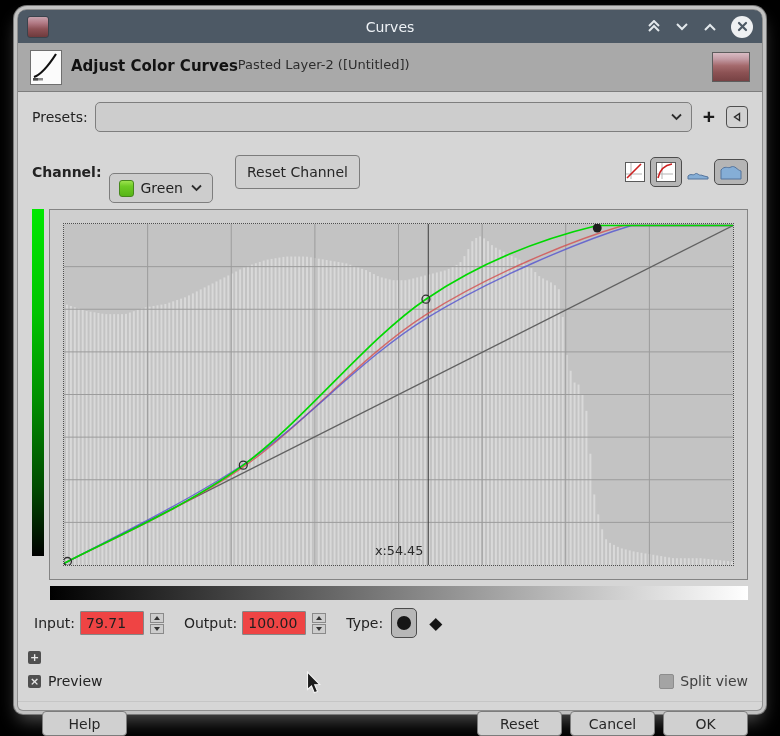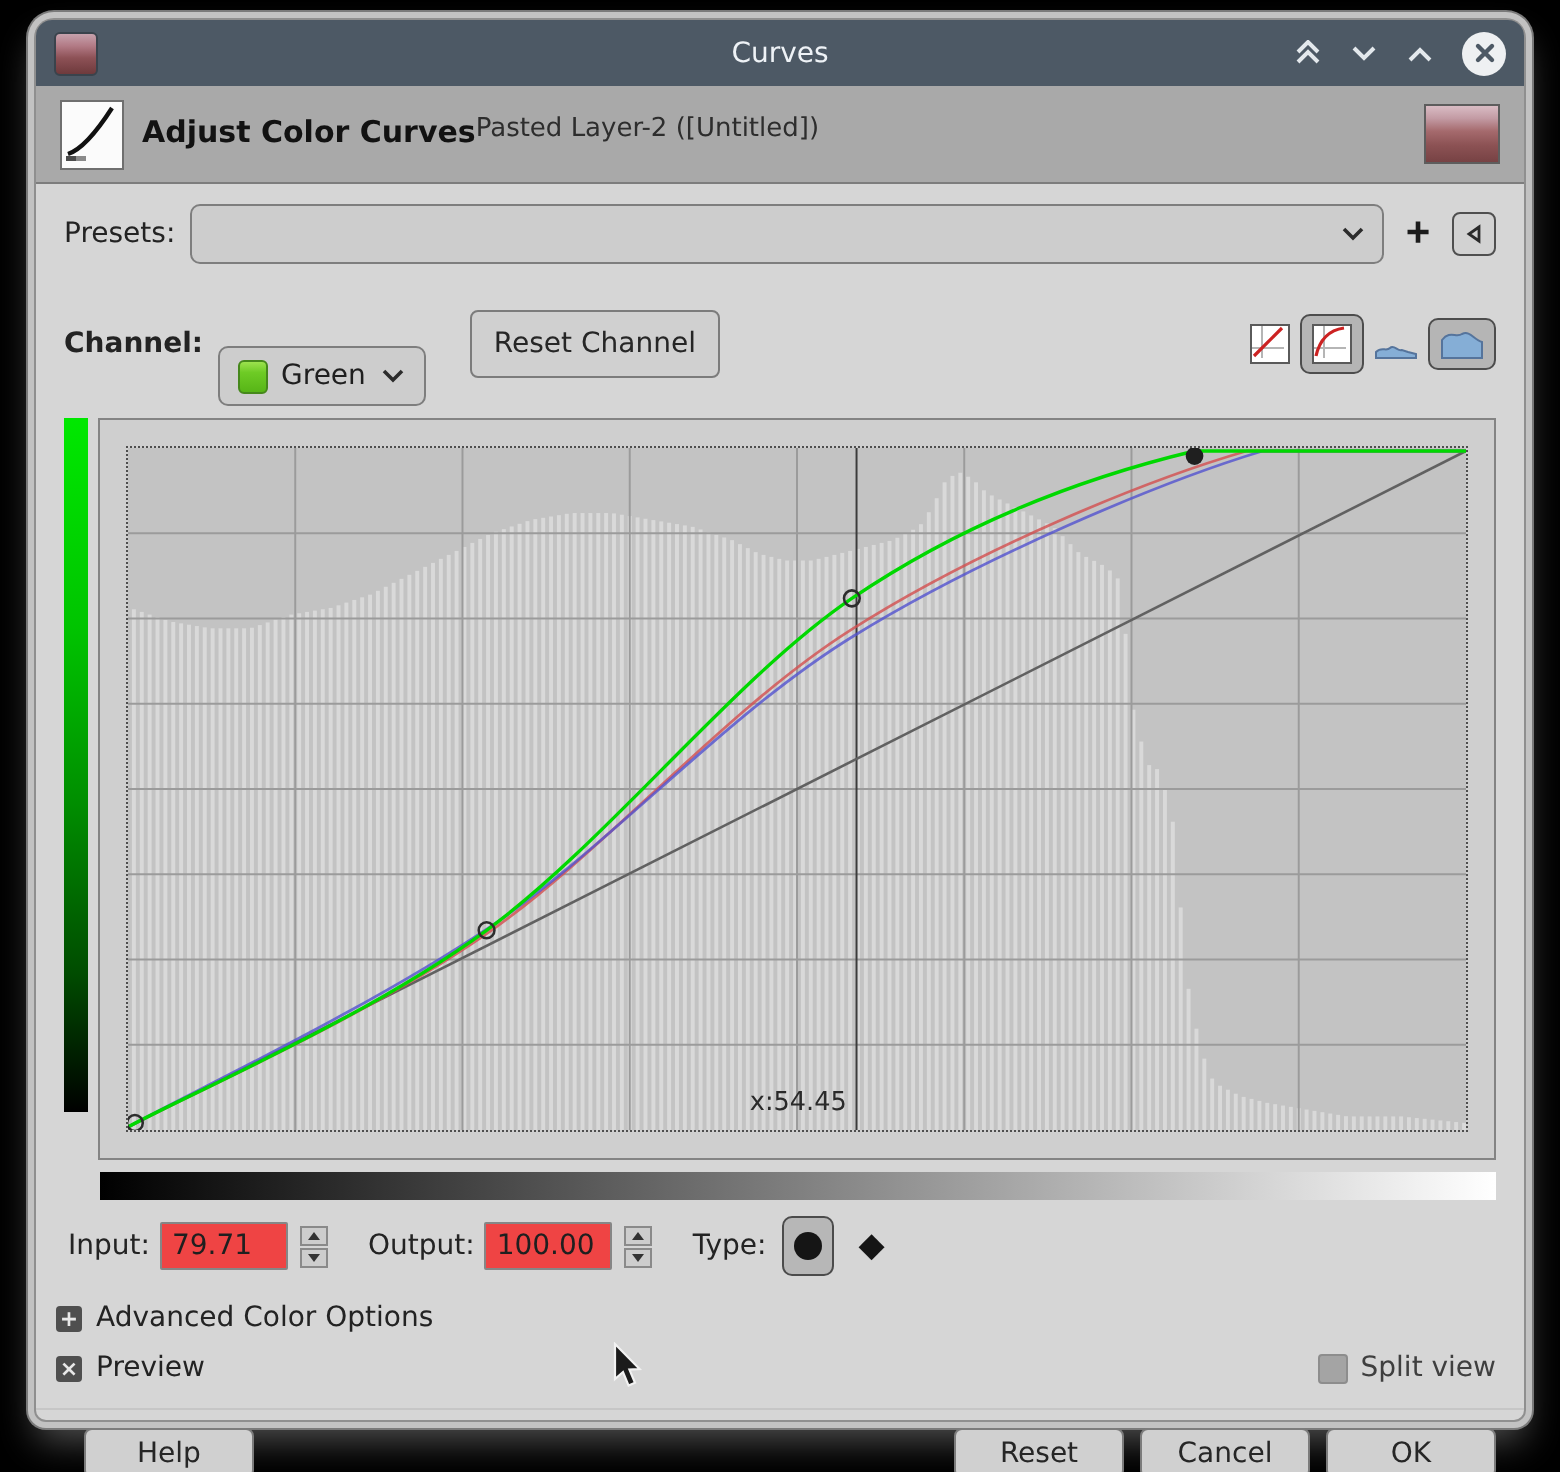--- a/index.html
+++ b/index.html
@@ -424,21 +424,20 @@
       <span class="lbl">Type:</span>
       <div class="type-circle-btn">
         <span class="dot"></span>
       </div>
       <span class="diamond">◆</span>
     </div>
 
 
     <div class="row adv-row">
       <span class="sq sq-dark">+</span>
-      <span class="lbl">Advanced Color Options</span>
     </div>
 
     <div class="row check-row">
       <span class="sq sq-dark">×</span>
       <span class="lbl">Preview</span>
       <div class="splitview">
         <span class="sq sq-flat"></span>
         <span class="lbl">Split view</span>
       </div>
     </div>

